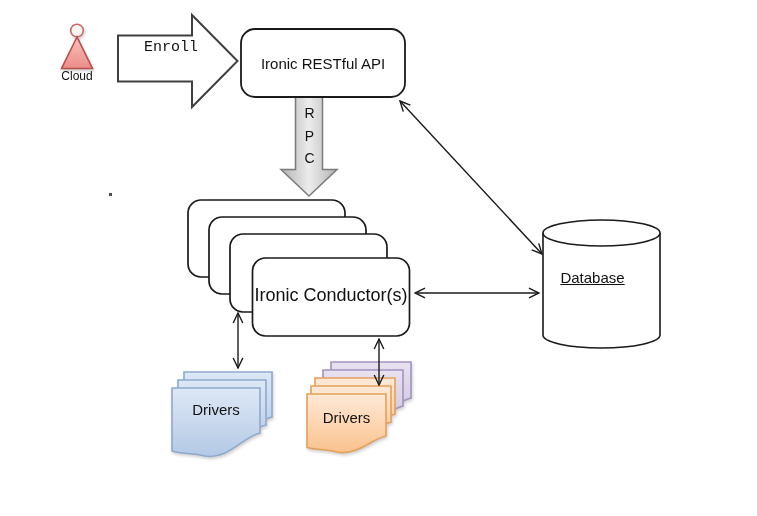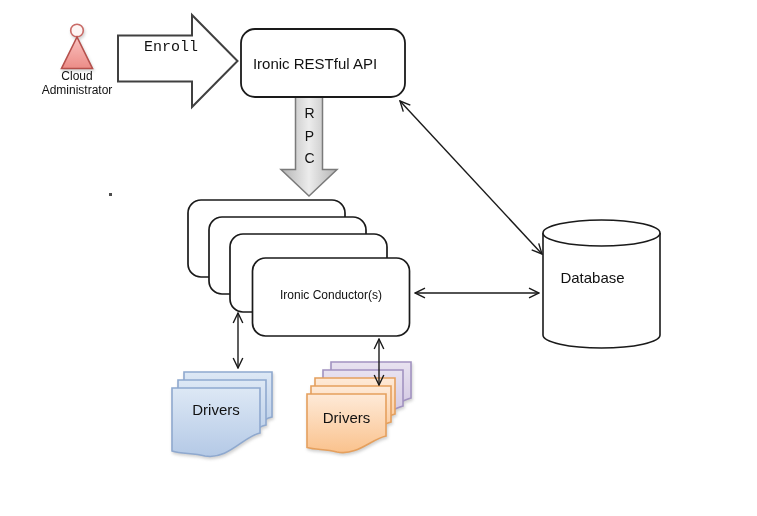--- a/index.html
+++ b/index.html
@@ -3,24 +3,24 @@
 <meta charset="utf-8">
 <style>
   html, body { margin: 0; padding: 0; background: #ffffff; }
   body { width: 757px; height: 516px; position: relative; overflow: hidden;
          font-family: "Liberation Sans", sans-serif; color: #000; }
   .canvas { position: absolute; left: 0; top: 0; width: 757px; height: 516px; }
   svg.layer { position: absolute; left: 0; top: 0; }
   .lbl { position: absolute; text-align: center; white-space: nowrap; color: #111; }
   .lbl-admin   { left: 17px;  top: 70px;  width: 120px; font-size: 12px; font-weight: normal; line-height: 13.5px; }
   .lbl-enroll  { left: 124px; top: 37px;  width: 94px;  font-size: 15px; line-height: 22.5px; font-family: Liberation Mono, monospace; }
-  .lbl-api     { left: 233px; top: 55px;  width: 164px; font-size: 15px; line-height: 17px; }
+  .lbl-api     { left: 241px; top: 55px;  width: 164px; font-size: 15px; line-height: 17px; }
   .lbl-rpc     { left: 294px; top: 102px; width: 31px;  font-size: 14px; line-height: 22.5px; }
-  .lbl-cond    { left: 253px; top: 287px; width: 156px; font-size: 12px; line-height: 17px; }
-  .lbl-db      { left: 543px; top: 269px; width: 99px; font-size: 15px; line-height: 17px; }
+  .lbl-cond    { left: 253px; top: 287px; width: 156px; font-size: 18px; line-height: 17px; }
+  .lbl-db      { left: 543px; top: 269px; width: 99px; font-size: 15px; line-height: 17px; text-decoration: underline; }
   .lbl-drv-l   { left: 172px; top: 401px; width: 88px;  font-size: 15px; line-height: 17px; }
   .lbl-drv-r   { left: 307px; top: 409px; width: 79px;  font-size: 15px; line-height: 17px; }
   .soft-shadow { filter: drop-shadow(1.5px 2px 1.5px rgba(120,120,120,0.35)); }
   .dot { position: absolute; left: 109px; top: 193px; width: 2.5px; height: 2.5px; background: #4d4d4d; }
 </style>
 </head>
 <body>
 
 <div class="canvas">
 
@@ -96,21 +96,20 @@
     <g stroke="#1a1a1a" stroke-width="1.4">
       <line x1="400" y1="101" x2="542" y2="254" marker-start="url(#ah)" marker-end="url(#ah)"></line>
       <line x1="415" y1="293" x2="539" y2="293" marker-start="url(#ah)" marker-end="url(#ah)"></line>
       <line x1="238" y1="313" x2="238" y2="368" marker-start="url(#ah)" marker-end="url(#ah)"></line>
       <line x1="379" y1="339" x2="379" y2="385" marker-start="url(#ah)" marker-end="url(#ah)"></line>
     </g>
   </svg>
 
   <div class="lbl lbl-admin">
     <div>Cloud</div>
-    <div>Administrator</div>
   </div>
 
   <div class="lbl lbl-enroll">
     <div>Enroll</div>
   </div>
 
   <div class="lbl lbl-api">Ironic RESTful API</div>
 
   <div class="lbl lbl-rpc">
     <div>R</div>

